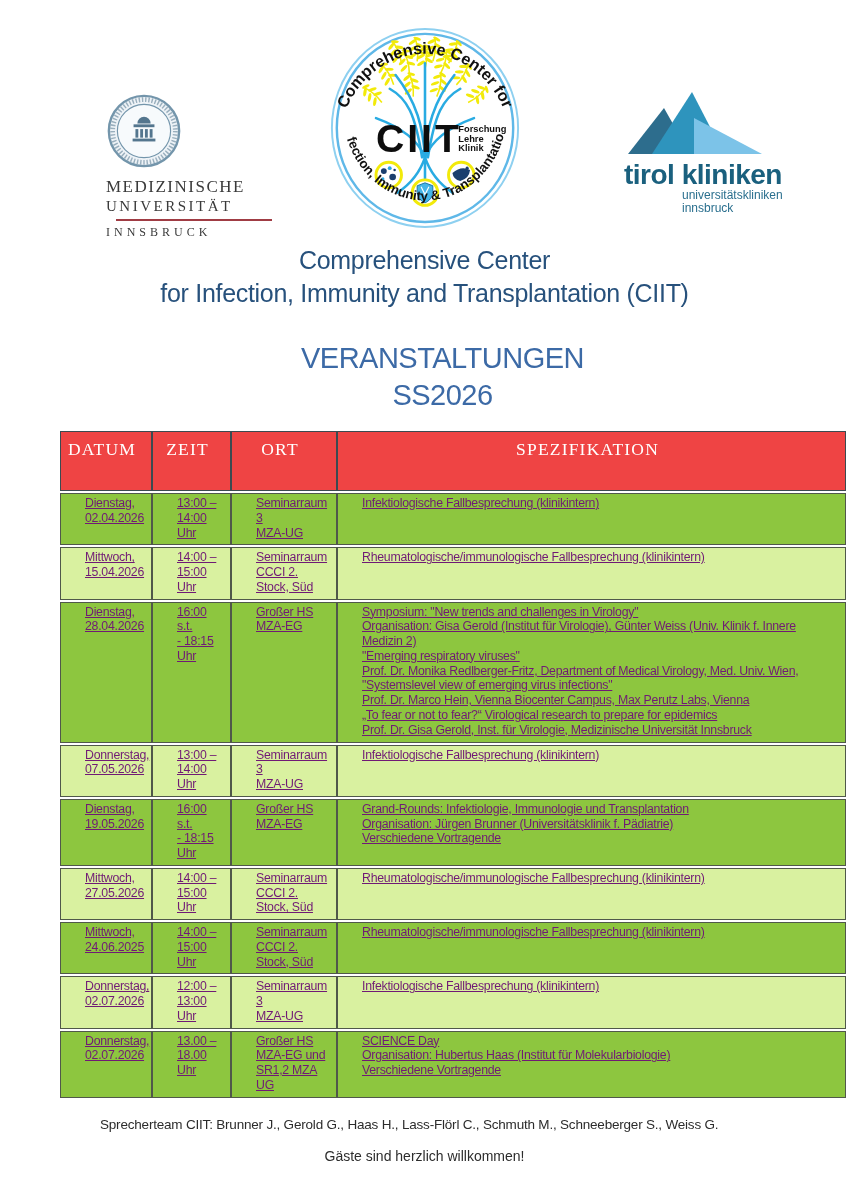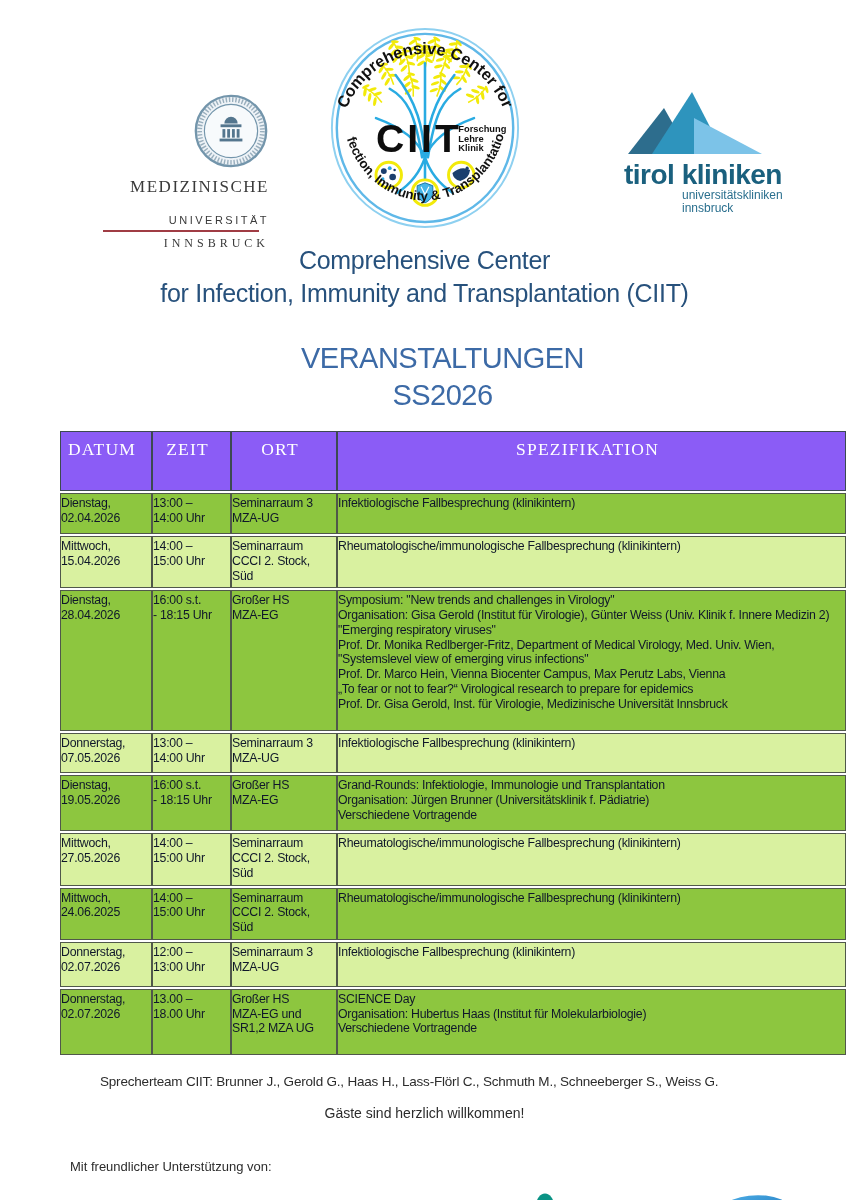--- a/index.html
+++ b/index.html
@@ -2,41 +2,41 @@
 <html><head>
 <meta charset="utf-8">
 <style>
   html,body{margin:0;padding:0;}
   body{
     width:849px;height:1200px;overflow:hidden;background:#ffffff;
     font-family:"Liberation Sans",sans-serif;color:#141414;position:relative;
   }
   
   .logos{position:relative;height:236px;}
-  .logo-mui{position:absolute;left:93px;top:93px;width:176px;text-align:right;}
+  .logo-mui{position:absolute;left:106px;top:93px;width:176px;text-align:left;}
   .mui-l1{font-family:"Liberation Serif",serif;font-size:17px;letter-spacing:1.5px;color:#3a3a3a;margin-top:4px;}
-  .mui-l2{font-family:Liberation Sans, sans-serif;font-size:11px;letter-spacing:2.5px;color:#3a3a3a;margin-top:17px;}
+  .mui-l2{font-family:Liberation Serif, serif;font-size:15px;letter-spacing:2.5px;color:#3a3a3a;margin-top:1px;}
   .mui-rule{width:156px;height:2px;background:#a03c44;margin:4px auto 4px auto;}
   .mui-l3{font-family:"Liberation Serif",serif;font-size:12px;letter-spacing:4px;color:#3a3a3a;}
   .logo-ciit{position:absolute;left:327px;top:18px;}
   .logo-tirol{position:absolute;left:616px;top:90px;}
   
   .title{margin-top:8px;text-align:center;font-size:25px;line-height:1.32;color:#27517c;letter-spacing:-0.3px;}
   .subtitle{margin-top:30px;text-align:center;font-size:29px;line-height:1.26;color:#3c6aa6;letter-spacing:-0.5px;padding-left:36px;}
   
   table.events{margin:16px 0 0 60px;width:786px;table-layout:fixed;border-collapse:separate;border-spacing:0 2px;}
   col.c1{width:92px;} col.c2{width:79px;} col.c3{width:106px;} col.c4{width:509px;}
   th{
-    background:#8b5cf6;color:#ffffff;font-family:"Liberation Serif",serif;font-weight:400;
+    background:#ef4444;color:#ffffff;font-family:"Liberation Serif",serif;font-weight:400;
     font-size:17.5px;letter-spacing:1.2px;text-align:center;vertical-align:top;
     padding:7px 12px 30px 4px;border:1px solid #3c4a50;
   }
   td{
-    border:1px solid #50584a;vertical-align:top;padding:2px 6px 4px 0;
-    font-size:12.3px;line-height:1.2;letter-spacing:-0.25px;color:#0f172a;
+    border:1px solid #50584a;vertical-align:top;padding:2px 6px 4px 24px;
+    font-size:12.3px;line-height:1.2;letter-spacing:-0.25px;color:#701a75;text-decoration:underline;
   }
   tr.dark td{background:#8dc63f;}
   tr.light td{background:#d9f1a0;}
   
   .speakers{margin:17px 0 0 100px;font-size:13.5px;color:#2c2c2c;letter-spacing:-0.2px;}
   .guests{margin-top:16px;text-align:center;font-size:14px;color:#2c2c2c;}
   .support{margin:38px 0 12px 70px;font-size:13px;color:#2c2c2c;}
   .sponsors{display:flex;align-items:center;justify-content:space-between;margin:10px 50px 0 80px;height:70px;}
   .sponsor{display:flex;align-items:center;}
 </style>

